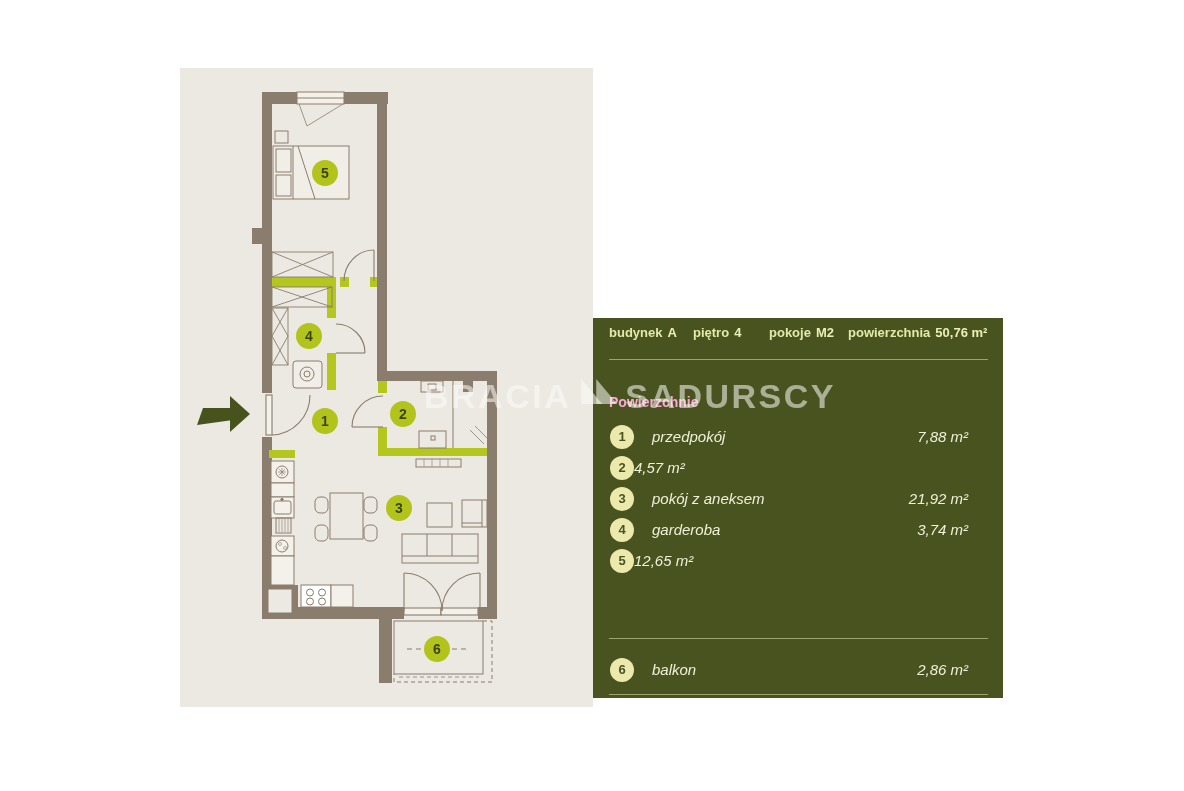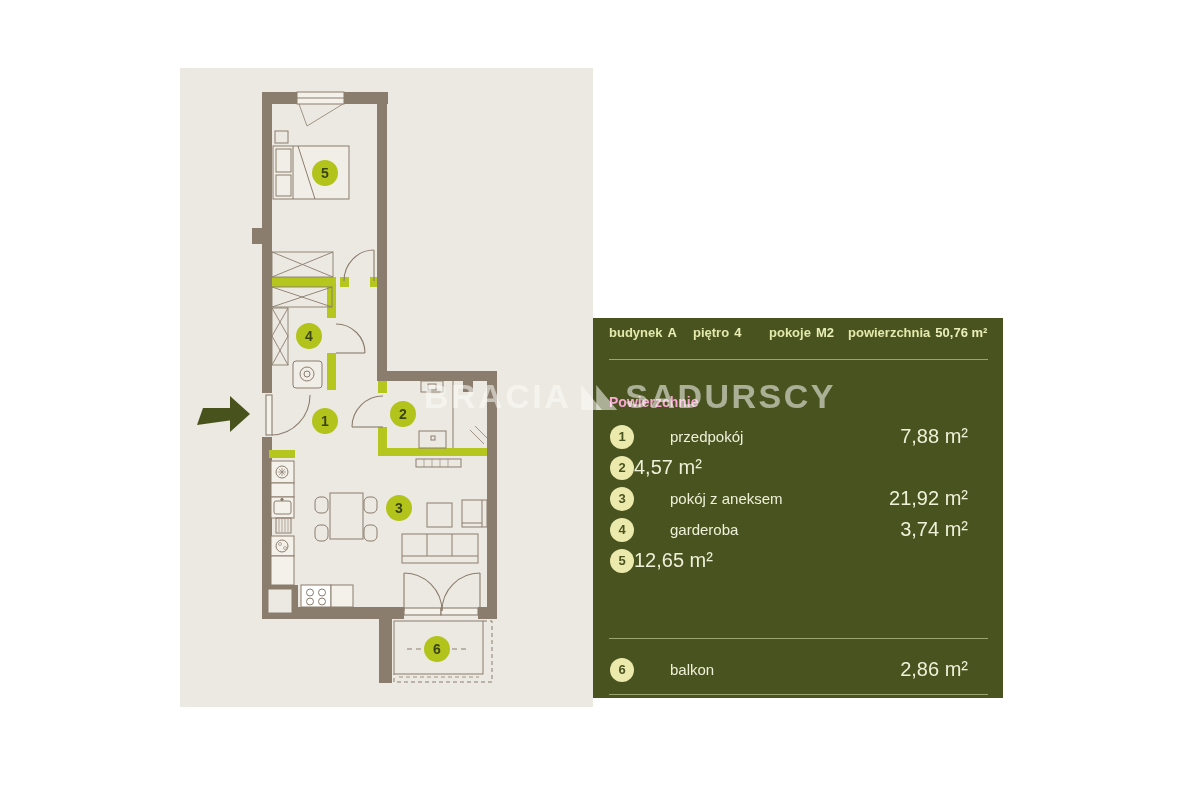--- a/index.html
+++ b/index.html
@@ -41,30 +41,30 @@
   .room-row{
     height:31px;display:flex;align-items:center;
     padding:0 35px 0 17px;
   }
   .room-row .badge{
     width:24px;height:24px;border-radius:50%;background:#ece9ad;
     color:#49531f;font-size:13px;font-weight:bold;
     display:flex;align-items:center;justify-content:center;flex:none;
   }
   .room-row .rname{
-    flex:1;margin-left:36px;font-size:15px;color:#eef0d8;
+    flex:1;margin-left:18px;font-size:15px;color:#eef0d8;font-style:italic;
   }
   .room-row .rarea{
-    font-size:20px;color:#eef0d8;text-align:right;white-space:nowrap;
+    font-size:15px;color:#eef0d8;text-align:right;white-space:nowrap;font-style:italic;
   }
   .balcony-wrap{position:absolute;left:0;right:0;top:336px;}
   
   .watermark{
     position:absolute;left:424px;top:377px;z-index:6;pointer-events:none;
-    display:flex;align-items:center;
+    display:flex;
     font-size:34px;font-weight:bold;letter-spacing:2.5px;
     color:rgba(252,252,248,0.55);white-space:nowrap;
   }
   .logo-tris{display:inline-flex;margin:2px 8px 0 10px;}
   .logo-tri{
     width:21px;height:25px;background:rgba(252,252,248,0.55);
     clip-path:polygon(0 0,100% 100%,0 100%);
   }
   .logo-tri + .logo-tri{margin-left:-6px;}
 </style>

